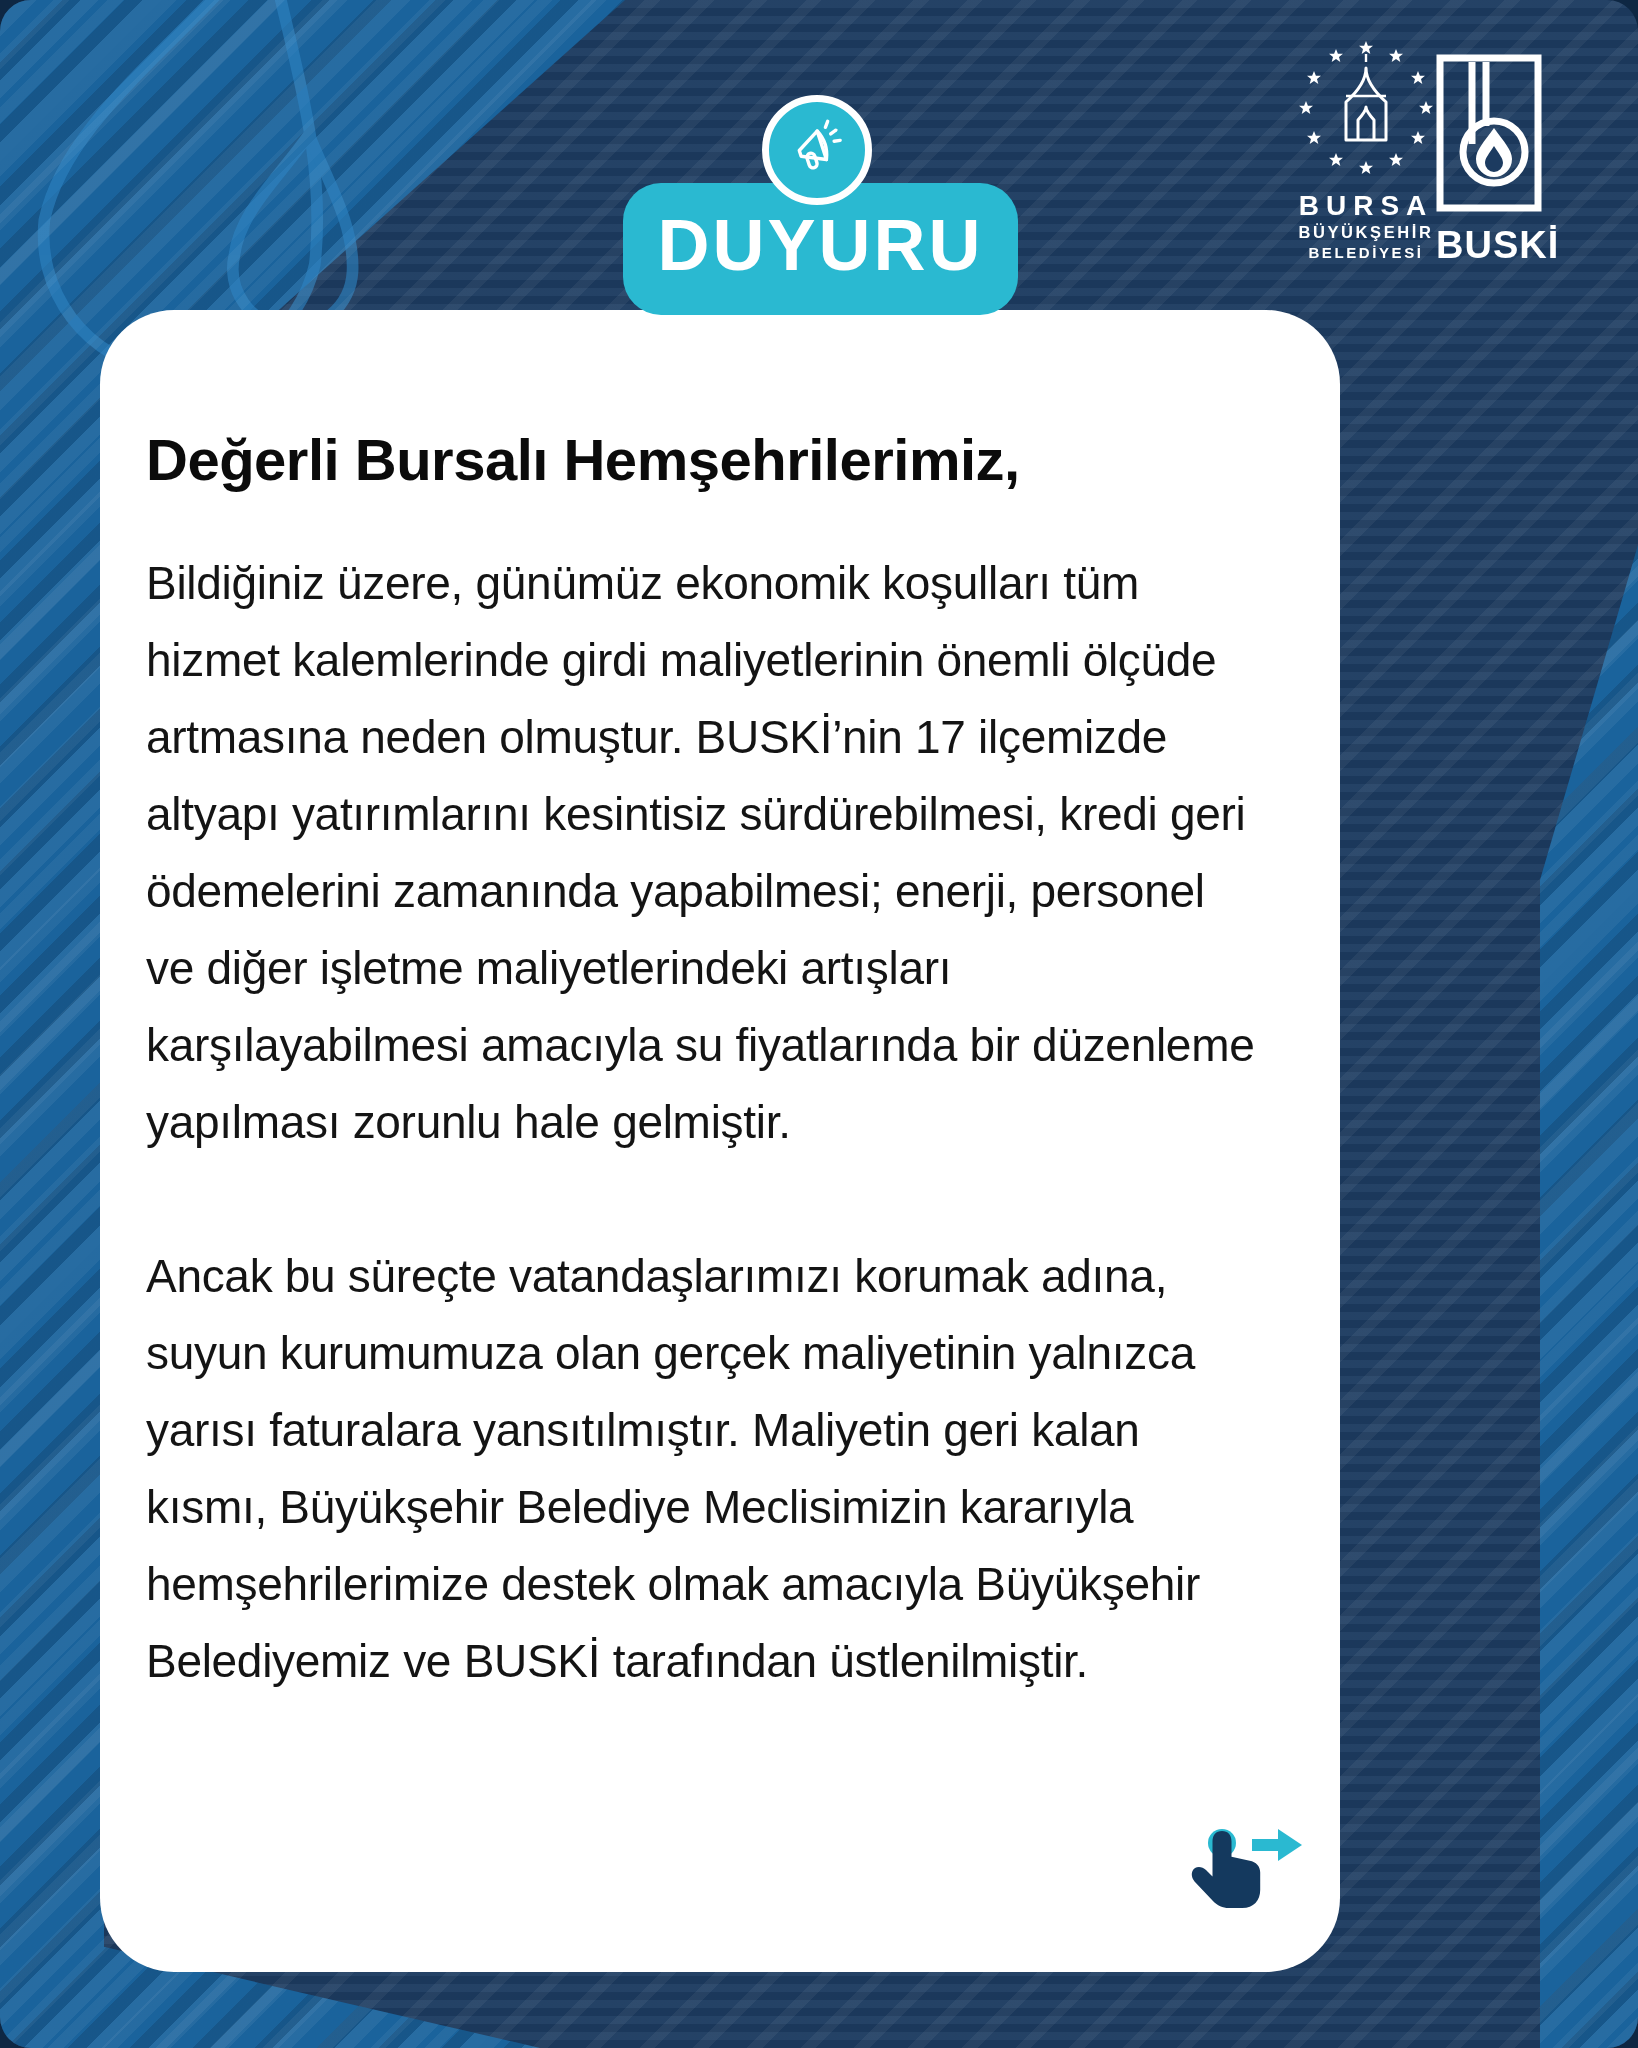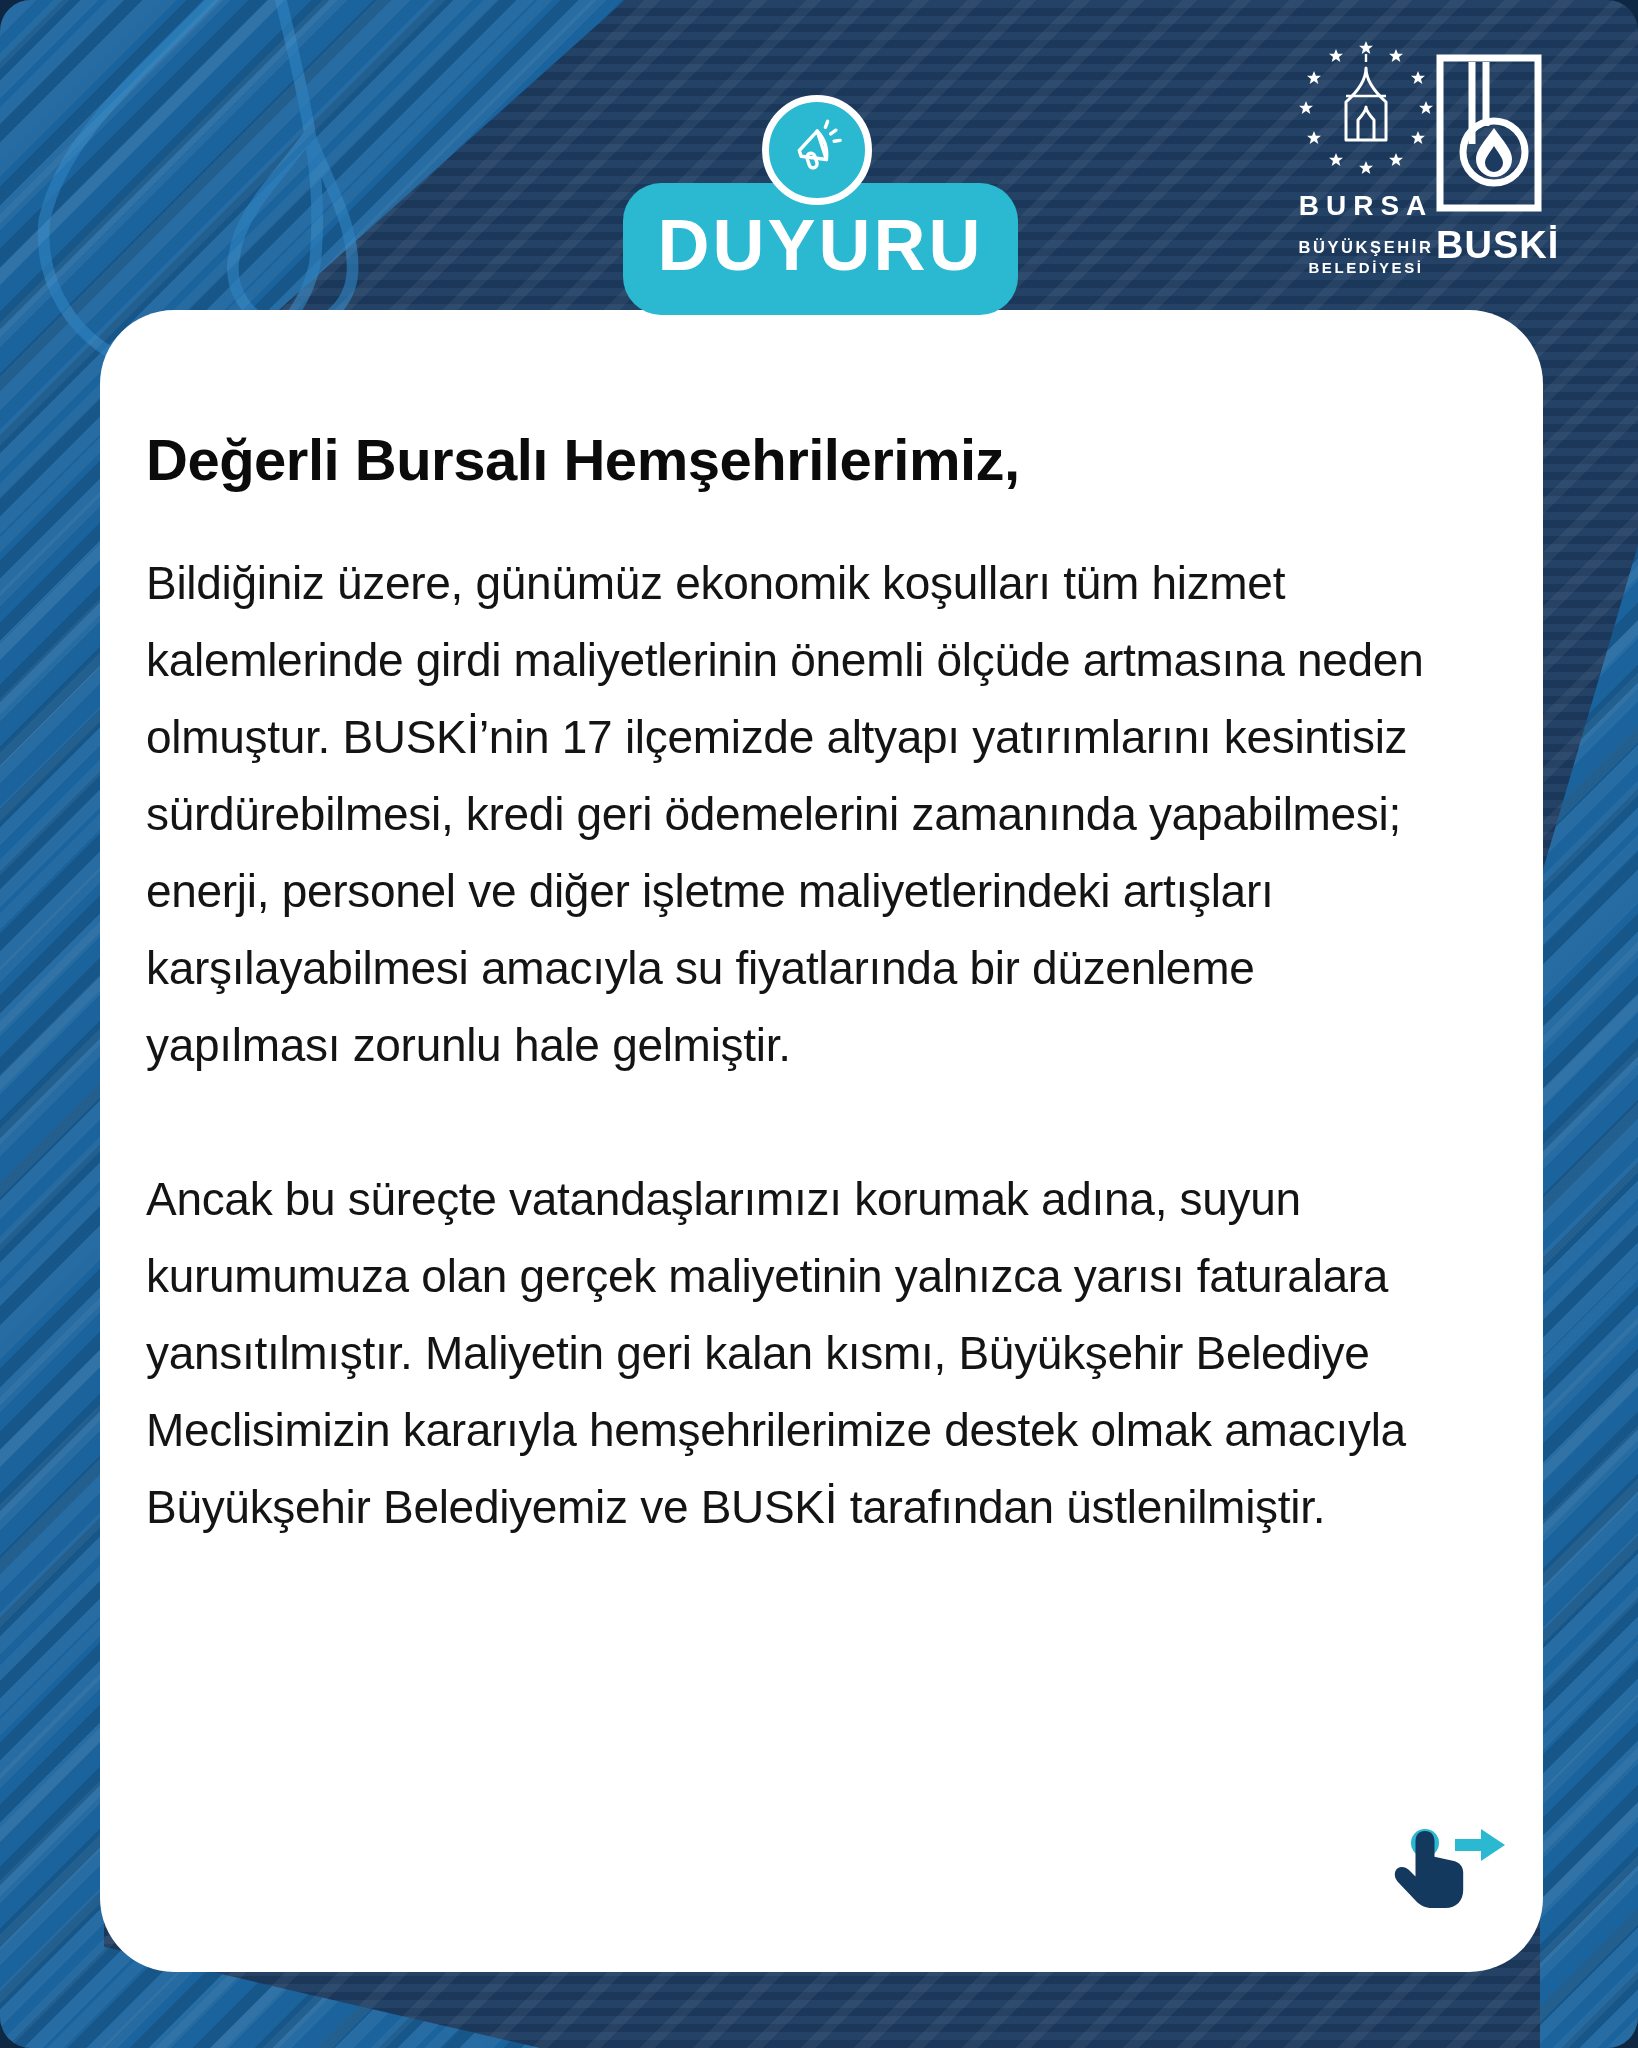--- a/index.html
+++ b/index.html
@@ -38,28 +38,28 @@
   .badge span{color:#ffffff;font-weight:700;font-size:72px;letter-spacing:3px;
     line-height:1;margin-top:26px;}
   .badge-circle{position:absolute;left:762px;top:95px;width:110px;height:110px;
     border-radius:50%;background:#2ab9d1;border:7px solid #ffffff;
     box-sizing:border-box;z-index:5;display:flex;align-items:center;justify-content:center;}
 
   
   .bursa-logo{position:absolute;left:1284px;top:40px;width:164px;text-align:center;z-index:4;}
   .bursa-text{color:#ffffff;font-weight:700;line-height:1.15;margin-top:6px;}
   .bursa-text .l1{font-size:28px;letter-spacing:7px;display:block;}
-  .bursa-text .l2{font-size:16.5px;letter-spacing:2.6px;display:block;margin-top:16px;}
+  .bursa-text .l2{font-size:16.5px;letter-spacing:2.6px;display:block;margin-top:1px;}
   .bursa-text .l3{font-size:15px;letter-spacing:2.6px;display:block;margin-top:2px;}
   .buski-logo{position:absolute;left:1436px;top:54px;width:106px;text-align:right;z-index:4;}
   .buski-logo .wordmark{display:block;color:#ffffff;font-weight:700;font-size:38px;
     letter-spacing:1px;margin-top:8px;}
 
   
-  .card{position:absolute;left:100px;top:310px;width:1443px;height:1662px;
+  .card{position:absolute;left:100px;top:310px;width:1240px;height:1662px;
     background:#ffffff;border-radius:74px;box-sizing:border-box;
     padding:116px 84px 0 46px;z-index:3;}
   .card h1{margin:0 0 52px 0;font-size:58px;font-weight:700;color:#0b0b0b;
     letter-spacing:-0.5px;}
   .card p{margin:0 0 77px 0;font-size:46px;line-height:77px;color:#141414;
     letter-spacing:-0.3px;}
   .tap-icon{position:absolute;right:26px;bottom:50px;width:124px;height:100px;}
 </style>
 </head>
 <body>

